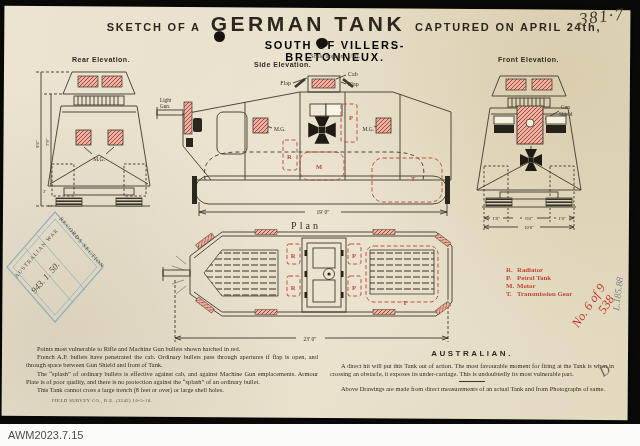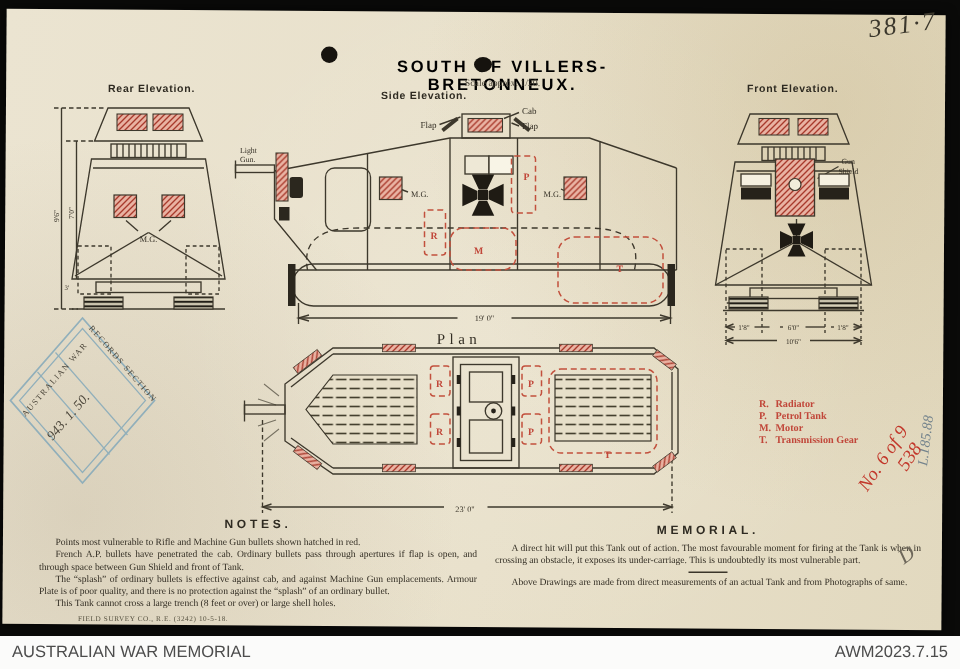--- a/index.html
+++ b/index.html
@@ -78,20 +78,25 @@
           <rect x="-2.7" y="-2.7" width="5.4" height="5.4"></rect>
         </g>
       </symbol>
     </defs>
   </svg>
 
   <div id="paper" class="abs"></div>
 
   <div id="content" class="abs">
 
+    <div id="title-row" class="abs">
+      <span class="t-small">SKETCH OF A</span>
+      <span class="t-big">GERMAN TANK</span>
+      <span class="t-small">CAPTURED ON APRIL 24th,</span>
+    </div>
     <div id="title-line2" class="abs t-small">SOUTH OF VILLERS-BRETONNEUX.</div>
     <div id="scale-note" class="abs">Scale approx. 1/20.</div>
     <div id="hw-381" class="abs hand">381·7</div>
     <div class="abs blot" style="left:214px;top:31px;width:11px;height:11px"></div>
     <div class="abs blot" style="left:316px;top:38px;width:12px;height:10px"></div>
 
     <div class="abs lbl" style="left:72px;top:56px">Rear Elevation.</div>
     <div class="abs lbl" style="left:254px;top:61px">Side Elevation.</div>
     <div class="abs lbl" style="left:498px;top:56px">Front Elevation.</div>
 
@@ -342,41 +347,39 @@
         <polygon points="50,9 92,57 50,105 8,57" stroke-width="0.8"></polygon>
         <line x1="20" y1="38" x2="68" y2="93" stroke-width="0.8"></line>
         <line x1="32" y1="25" x2="80" y2="80" stroke-width="0.8"></line>
       </g>
       <text transform="translate(12,68) rotate(-49)" font-size="5.6" letter-spacing="1" fill="#84a9ba" font-family="Liberation Sans, sans-serif">AUSTRALIAN WAR</text>
       <text transform="translate(54,9) rotate(49)" font-size="5.6" letter-spacing="1" fill="#84a9ba" font-family="Liberation Sans, sans-serif">RECORDS SECTION</text>
       <text transform="translate(30,84) rotate(-49)" font-size="9" font-style="italic" fill="#4e483c">943. 1. 50.</text>
     </svg>
 
     <div id="notes" class="abs bodytext">
-      <div class="sec-title">NOTES.</div>
       <p>Points most vulnerable to Rifle and Machine Gun bullets shown hatched in red.</p>
       <p>French A.P. bullets have penetrated the cab.  Ordinary bullets pass through apertures if flap is open, and through space between Gun Shield and front of Tank.</p>
       <p>The “splash” of ordinary bullets is effective against cab, and against Machine Gun emplacements.  Armour Plate is of poor quality, and there is no protection against the “splash” of an ordinary bullet.</p>
       <p>This Tank cannot cross a large trench (8 feet or over) or large shell holes.</p>
       <div class="imprint">FIELD SURVEY CO., R.E. (3242) 10-5-18.</div>
     </div>
 
     <div id="artillery" class="abs bodytext">
-      <div class="sec-title">MEMORIAL.</div>
+      <div class="sec-title">AUSTRALIAN.</div>
       <p>A direct hit will put this Tank out of action.  The most favourable moment for firing at the Tank is when in crossing an obstacle, it exposes its under-carriage.  This is undoubtedly its most vulnerable part.</p>
       <div class="divider"></div>
       <p>Above Drawings are made from direct measurements of an actual Tank and from Photographs of same.</p>
     </div>
 
     <div id="hw-blue" class="abs hand">L.185.88</div>
     <div id="hw-red" class="abs hand">
       <div>No. 6 of 9</div>
       <div style="margin-left:26px">538</div>
     </div>
     <div id="hw-d" class="abs hand">D</div>
 
     <div id="footer" class="abs">
-      <span>AUSTRALIAN WAR MEMORIAL</span>
       <span>AWM2023.7.15</span>
     </div>
 
   </div>
 </div>
 
 </body></html>

